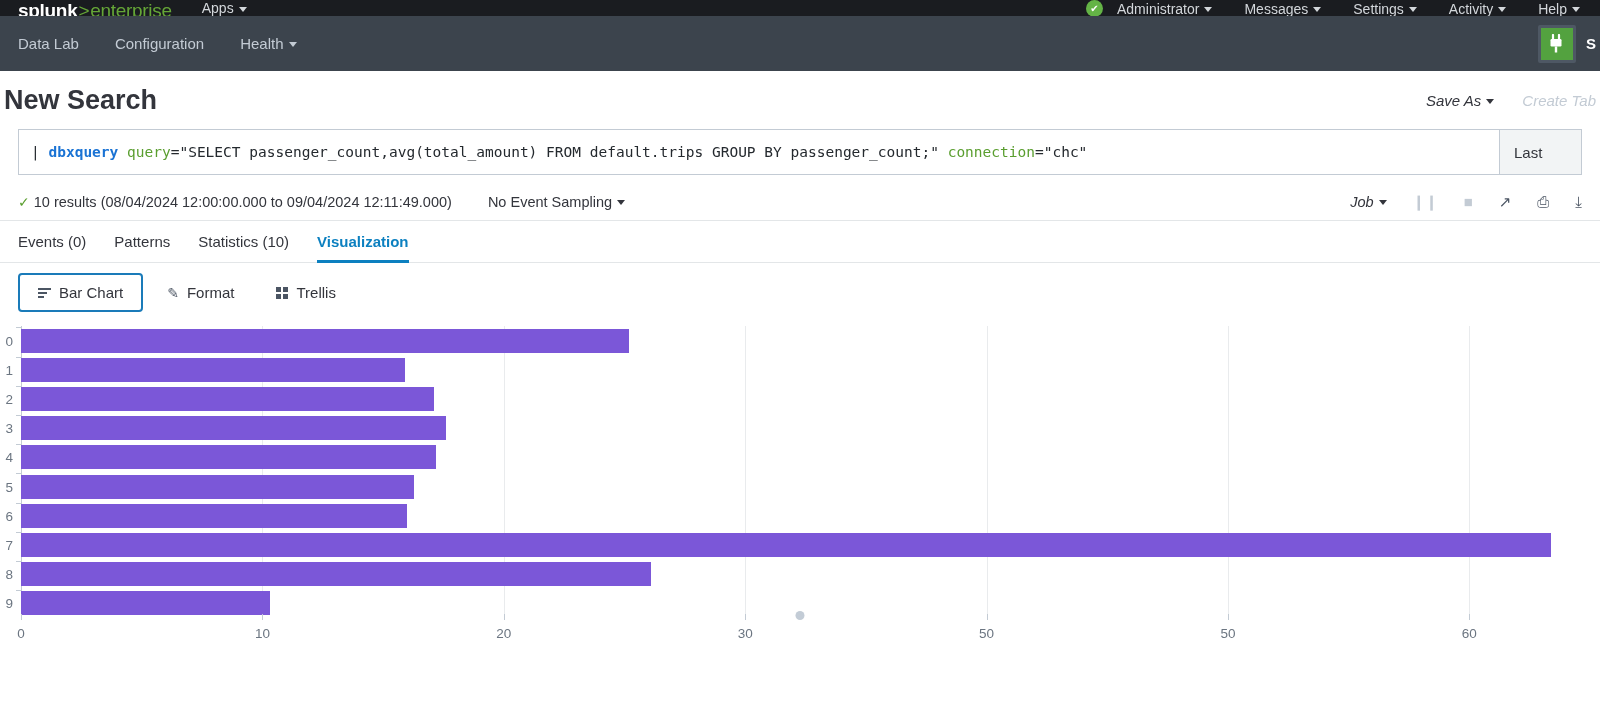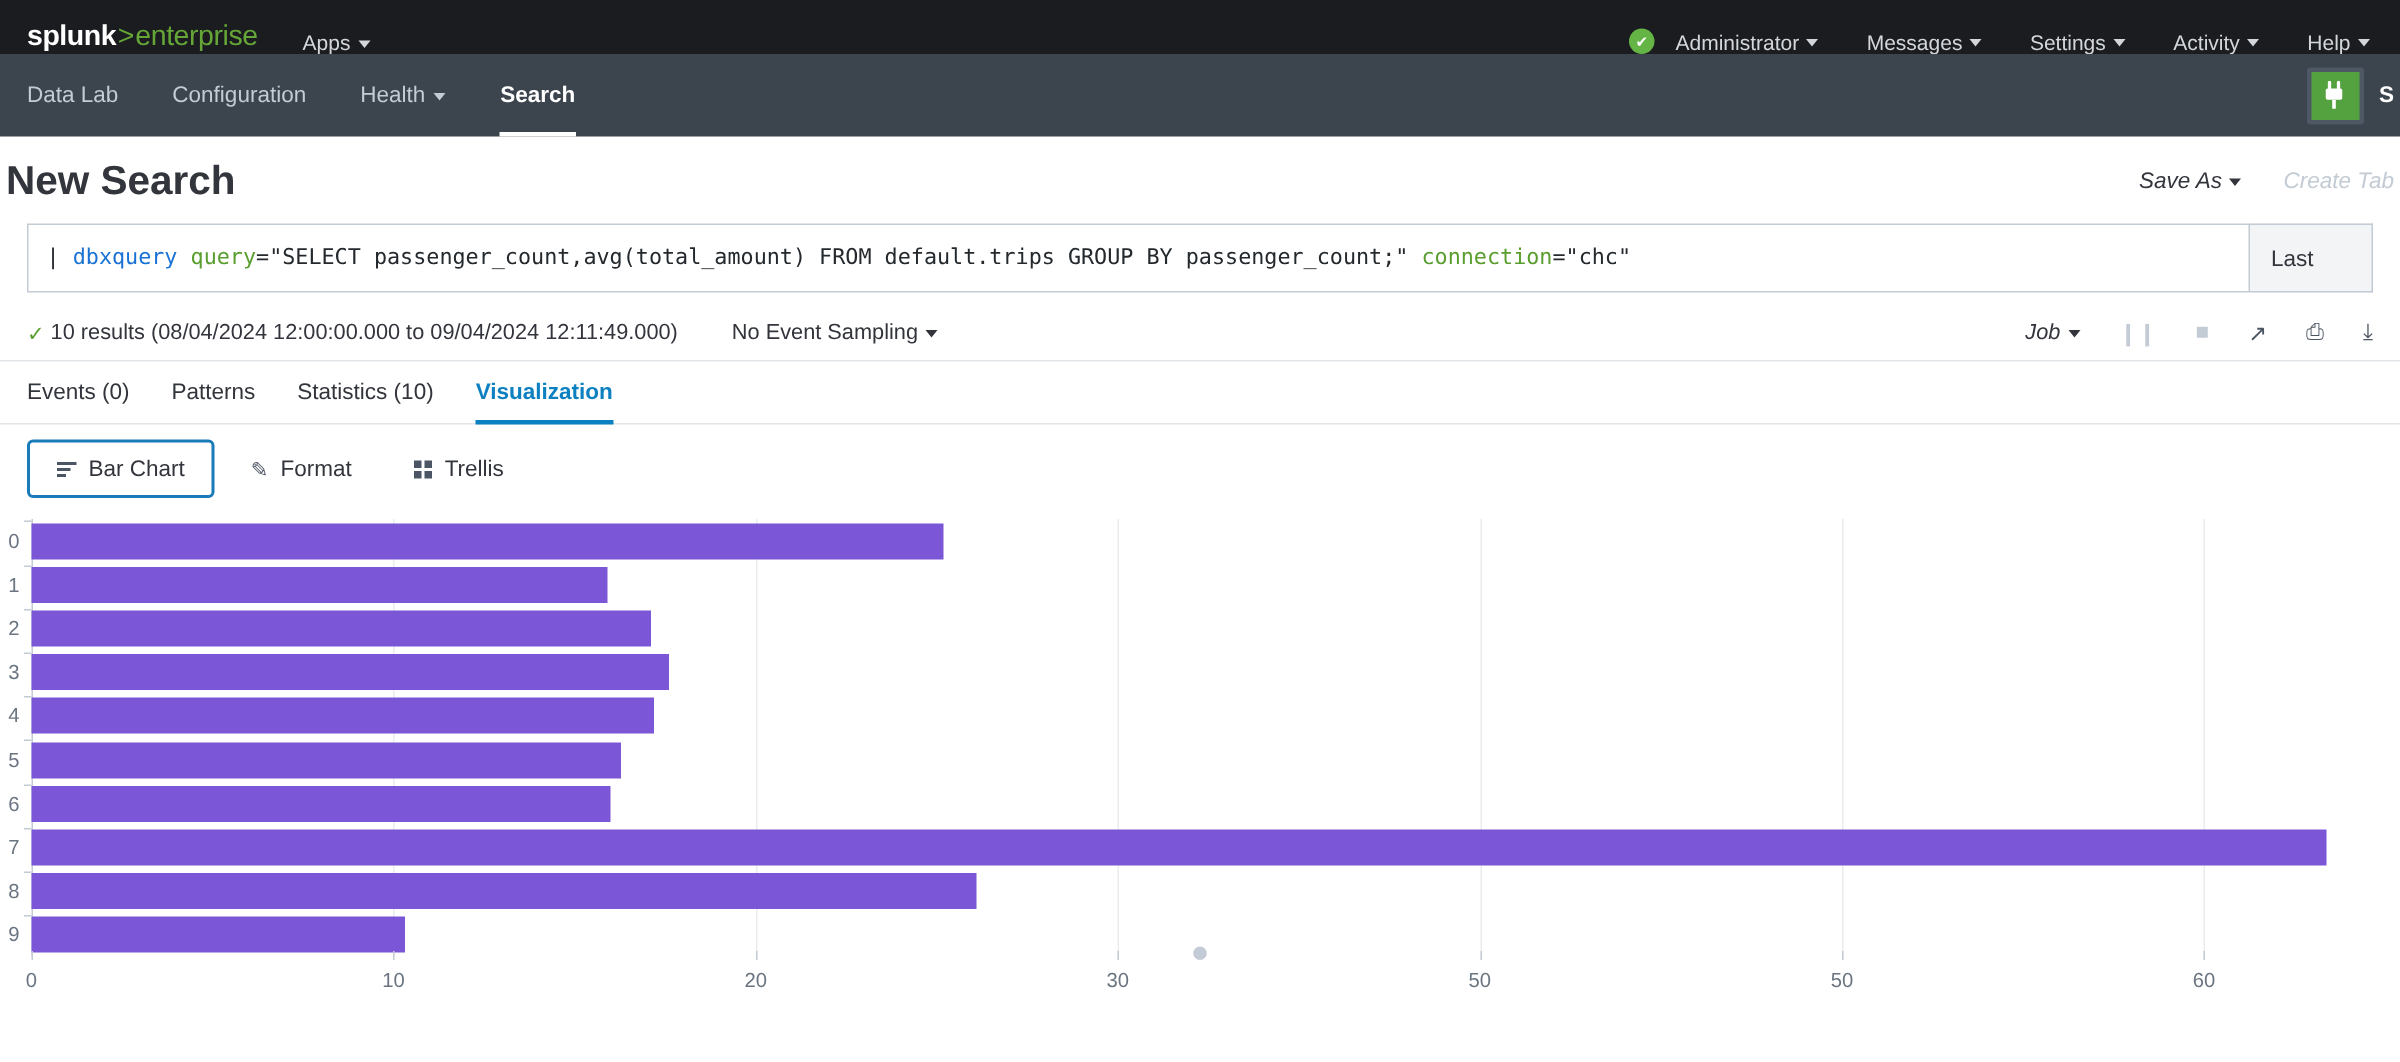--- a/index.html
+++ b/index.html
@@ -4,22 +4,22 @@
 <style>
   * { box-sizing: border-box; margin: 0; padding: 0; }
   html, body {
     width: 1600px; height: 708px;
     font-family: "Liberation Sans", sans-serif;
     background: #fff; overflow: hidden;
   }
 
   
   .topbar {
-    height: 36px; background: #1a1c20;
-    display: flex; align-items: flex-end; position: relative;
+    height: 16px; background: #1a1c20;
+    display: flex; align-items: flex-start; position: relative;
   }
   .brand { margin-left: 18px; display: flex; align-items: baseline;
            font-size: 19px; font-weight: bold; letter-spacing: -0.3px; }
   .brand .splunk { color: #fff; }
   .brand .gt { color: #65a637; font-weight: normal; padding: 0 1px; }
   .brand .ent { color: #65a637; font-weight: normal; }
   .topbar-item {
     color: #d3d7db; font-size: 14px; margin-left: 30px;
     display: flex; align-items: center; gap: 5px; white-space: nowrap;
   }
@@ -70,21 +70,21 @@
   .head-link.disabled { color: #c3cbd4; align-items: center; }
 
   
   .searchrow { display: flex; padding: 0 18px 0 18px; align-items: stretch; height: 46px; }
   .searchbox {
     flex: 1; border: 1px solid #c3cbd4; background: #fff;
     display: flex; align-items: center; padding: 0 12px;
     font-family: "DejaVu Sans Mono", monospace; font-size: 14.5px;
     color: #24292e; overflow: hidden; white-space: nowrap;
   }
-  .tok-cmd { color: #1a73d4; }
+  .tok-cmd { color: #1a73d4; font-weight: bold; }
   .tok-arg { color: #5a9e2f; }
   .timepicker {
     width: 82px; border: 1px solid #c3cbd4; border-left: none;
     background: #f2f4f5; display: flex; align-items: center;
     padding-left: 14px; font-size: 15px; color: #33353c; overflow: hidden;
     white-space: nowrap;
   }
 
   
   .resultsbar {
@@ -200,23 +200,20 @@
   <div class="appnav">
     <div class="appnav-item">
       <span>Data Lab</span>
     </div>
     <div class="appnav-item">
       <span>Configuration</span>
     </div>
     <div class="appnav-item">
       <span>Health</span>
       <span class="caret"></span>
-    </div>
-    <div class="appnav-item active">
-      <span>Search</span>
     </div>
   </div>
   <div class="appbar-right">
     <div class="app-icon">
       <svg width="18" height="20" viewBox="0 0 18 20" aria-hidden="true">
         <path d="M5 1 v4 M11 1 v4" stroke="#fff" stroke-width="2.2" fill="none" stroke-linecap="round"></path>
         <rect x="2.5" y="5" width="11" height="7.5" rx="1.2" fill="#fff"></rect>
         <rect x="6.8" y="12.5" width="2.4" height="6" fill="#fff"></rect>
       </svg>
     </div>

